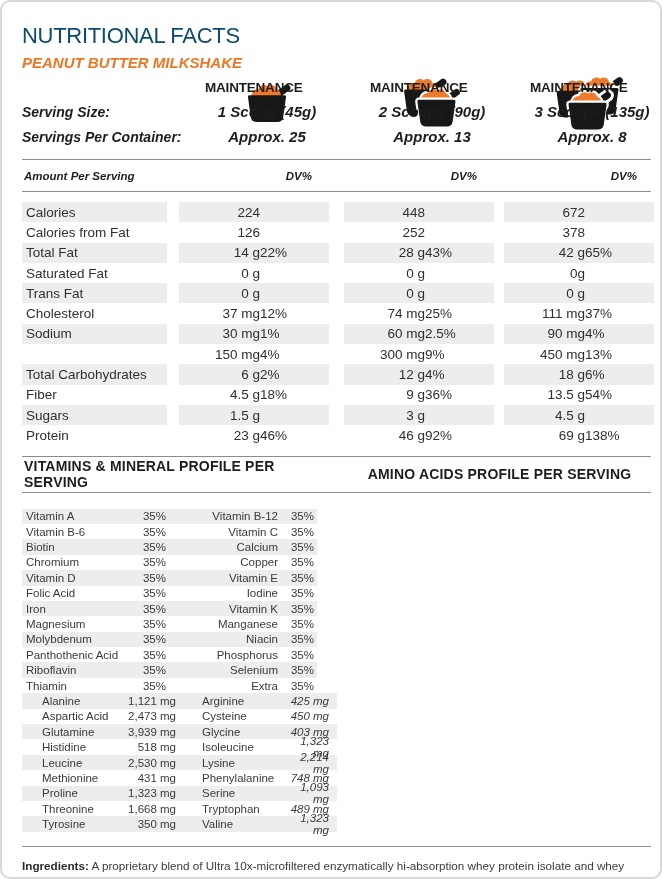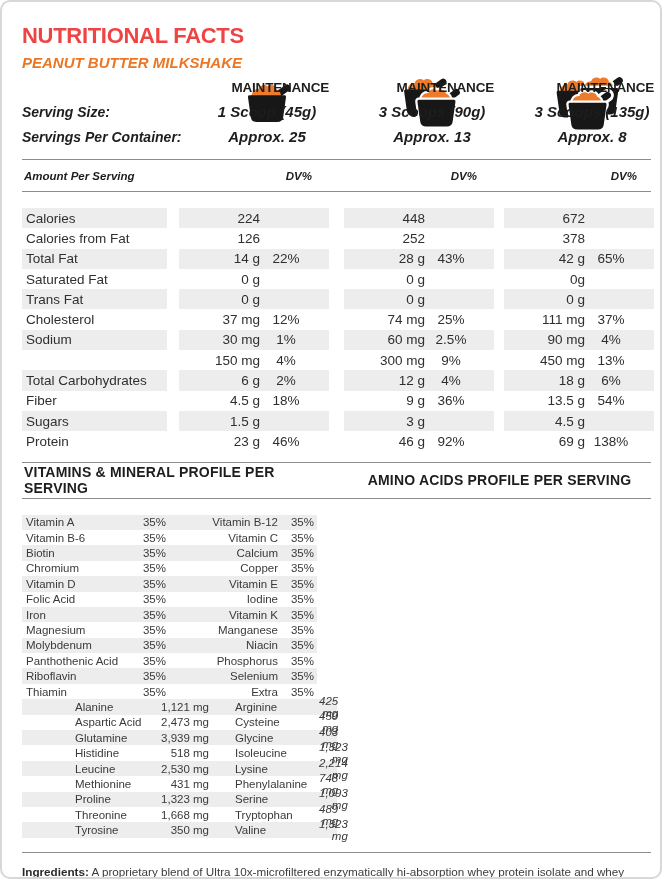--- a/index.html
+++ b/index.html
@@ -17,66 +17,66 @@
     overflow:hidden;
     position:relative;
   }
   
   .grid7 { display:grid; grid-template-columns:145px 12px 150px 15px 150px 10px 150px; }
   .c1 { grid-column:1; } .c2 { grid-column:3; } .c3 { grid-column:5; } .c4 { grid-column:7; }
 
   
   .hdr-top { height:66px; margin-top:12px; }
   .brand { padding-top:9px; }
-  .brand h1 { font-size:22px; font-weight:bold; letter-spacing:-0.3px; color:#ef4444; white-space:nowrap; }
+  .brand h1 { font-size:22px; font-weight:normal; letter-spacing:-0.3px; color:#0c4a6e; white-space:nowrap; }
   .brand h2 { font-size:15px; font-weight:bold; font-style:italic; margin-top:5px; white-space:nowrap; }
   .scoops-wrap { display:flex; justify-content:center; padding-left:26px; }
   .scoops-wrap svg { height:58px; width:98px; display:block; margin-top:2px; }
 
-  .tier-row .cell { padding-left:26px; text-align:right; font-size:13.5px; font-weight:bold; letter-spacing:-0.2px; height:18px; }
+  .tier-row .cell { padding-left:26px; text-align:left; font-size:13.5px; font-weight:bold; letter-spacing:-0.2px; height:18px; }
   .serv-row { margin-top:3px; align-items:center; }
   .serv-row .slabel { font-size:14px; font-weight:bold; font-style:italic; white-space:nowrap; height:22px; line-height:22px; }
   .serv-row .sval { padding-left:26px; text-align:center; font-size:15px; font-style:italic; font-weight:600; height:22px; line-height:22px; }
 
   .rule { border:none; border-top:1px solid #8c8c8c; margin:0; }
   .r1 { margin-top:11px; }
 
   
   .dv-row { height:31px; align-items:center; }
   .dv-row .aps { font-size:11.5px; font-weight:bold; font-style:italic; padding-left:2px; }
   .dv-row .dvh { font-size:11.5px; font-weight:bold; font-style:italic; text-align:right; padding-right:17px; }
 
   
-  .nrows { margin-top:16px; }
+  .nrows { margin-top:10px; }
   .nrow { height:20.3px; align-items:stretch; }
   .nrow .cell { display:flex; align-items:center; font-size:13.5px; color:#2f2f2f; }
   .nrow .lab { padding-left:4px; }
   .nrow.striped .cell { background:#ededed; }
   .nrow .val .amt { width:54%; text-align:right; }
-  .nrow .val .dv  { flex:1; text-align:center; padding-right:17px; }
+  .nrow .val .dv  { flex:1; text-align:left; padding-right:17px; }
 
   
   .ptitles { margin-top:10px; border-top:1px solid #8c8c8c; border-bottom:1px solid #8c8c8c; height:37px; display:flex; align-items:center; }
   .ptitles .t-left  { width:295px; font-size:14px; font-weight:bold; letter-spacing:0.2px; padding-left:2px; }
   .ptitles .t-gap   { width:13px; }
   .ptitles .t-right { width:315px; font-size:14px; font-weight:bold; letter-spacing:0.2px; text-align:center; padding-left:24px; }
 
   .plists { display:flex; margin-top:16px; min-height:186px;flex-direction:column; }
   .plist-left  { width:295px; }
   .plist-gap   { width:13px; }
   .plist-right { width:315px; }
   .prow { display:flex; align-items:center; height:15.4px; font-size:11.5px; color:#3a3a3a; }
   .prow.striped { background:#ededed; }
   .vit { padding-left:4px; }
   .vit .vn1 { flex:0 0 104px; }
   .vit .vv1 { flex:0 0 36px; text-align:right; }
   .vit .vn2 { margin-left:24px; flex:0 0 88px;text-align:right; }
   .vit .vv2 { flex:0 0 36px; text-align:right; }
   .ami { padding-left:20px; }
-  .ami .an1 { flex:0 0 82px;margin-left:33px; }
+  .ami .an1 { flex:0 0 82px; }
   .ami .av1 { flex:0 0 52px; text-align:right; }
   .ami .an2 { margin-left:26px; flex:0 0 84px; }
   .ami .av2 { flex:1; text-align:right; padding-right:8px;font-style:italic; }
 
   
   .ing-rule { margin-top:14px; }
   .ingredients { margin-top:9px; font-size:11.7px; line-height:20px; color:#3c3c3c; padding-right:12px; }
   .ingredients b { color:#2b2b2b; }
 
   .defs-svg { position:absolute; width:0; height:0; overflow:hidden; }
@@ -129,21 +129,21 @@
 
   <div class="tier-row grid7">
     <div class="cell c2">MAINTENANCE</div>
     <div class="cell c3">MAINTENANCE</div>
     <div class="cell c4">MAINTENANCE</div>
   </div>
 
   <div class="serv-row grid7">
     <div class="slabel c1">Serving Size:</div>
     <div class="sval c2">1 Scoop (45g)</div>
-    <div class="sval c3">3 Scoops (90g)</div>
+    <div class="sval c3">2 Scoops (90g)</div>
     <div class="sval c4">3 Scoops (135g)</div>
   </div>
 
   <div class="serv-row grid7">
     <div class="slabel c1">Servings Per Container:</div>
     <div class="sval c2">Approx. 25</div>
     <div class="sval c3">Approx. 13</div>
     <div class="sval c4">Approx. 8</div>
   </div>
 

